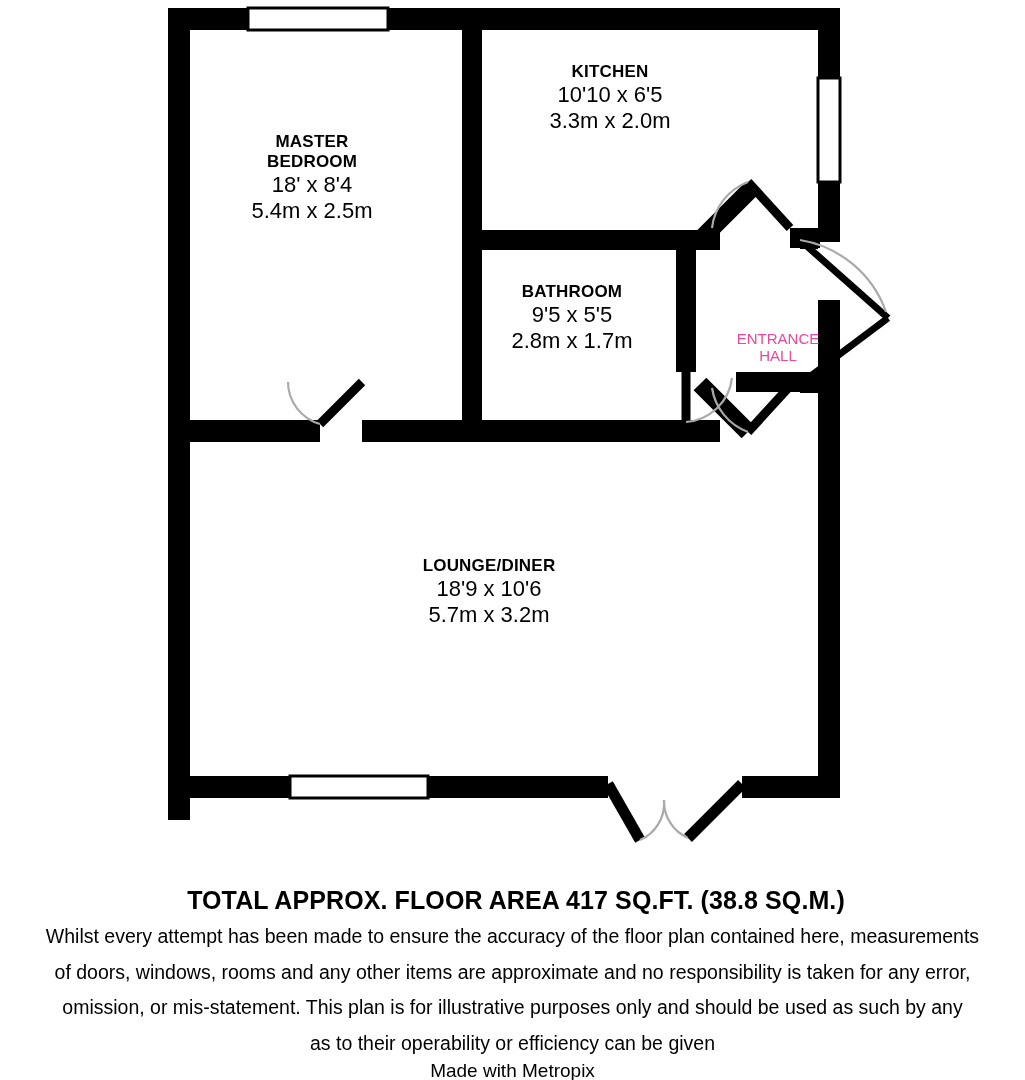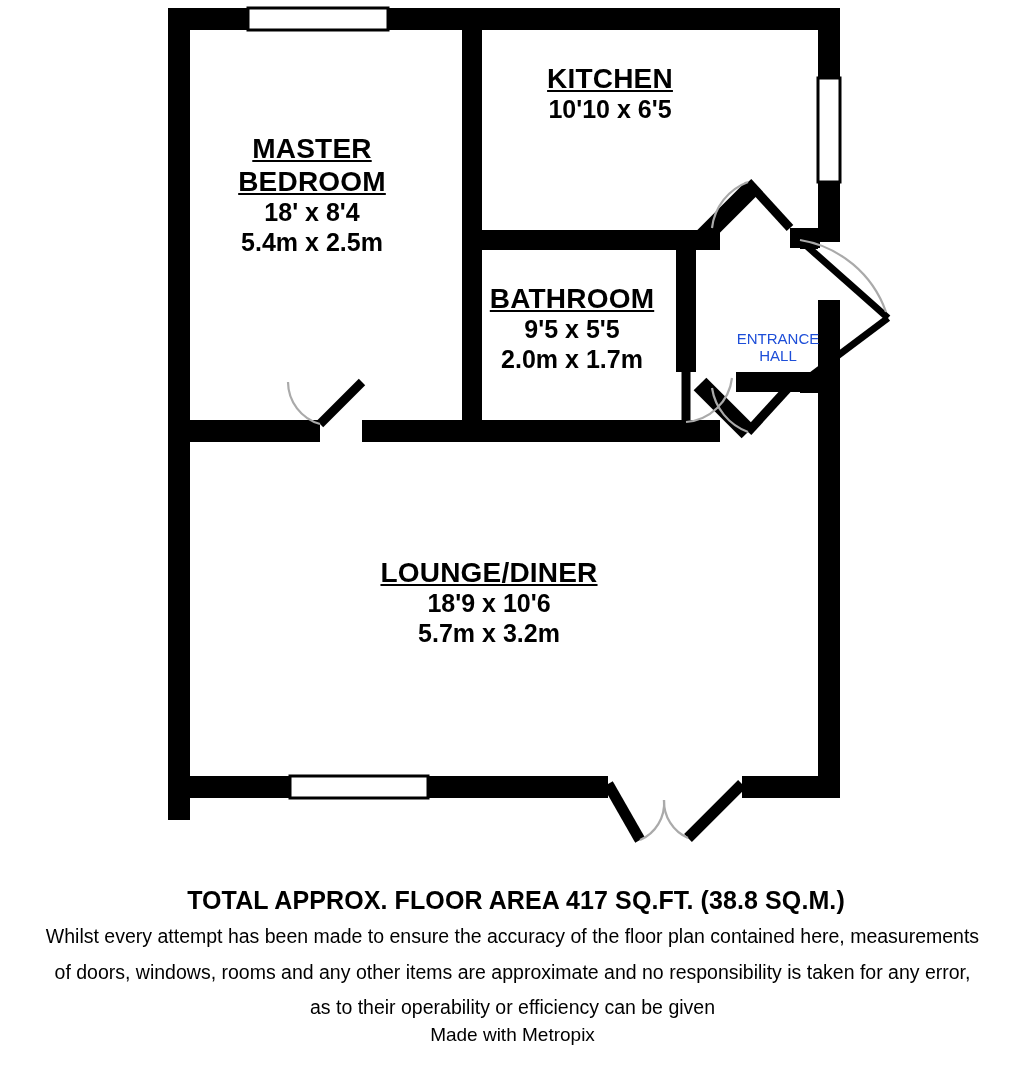--- a/index.html
+++ b/index.html
@@ -26,35 +26,34 @@
 
   .room-label {
     position: absolute;
     text-align: center;
     line-height: 1.18;
     color: #000;
     white-space: nowrap;
   }
   .room-label .name {
     font-weight: bold;
-    font-size: 28px;
+    font-size: 17px;
     letter-spacing: 0.2px;
-    text-decoration: underline;
   }
   .room-label .dim {
-    font-weight: bold;
-    font-size: 25px;
+    font-weight: normal;
+    font-size: 22px;
   }
 
   .small-label {
     position: absolute;
     text-align: center;
     line-height: 1.15;
     font-size: 15px;
-    color: #1d4ed8;
+    color: #ec4899;
     white-space: nowrap;
   }
 
   #master-label { left: 152px; top: 132px; width: 320px; text-align: center; }
   #kitchen-label { left: 450px; top: 62px; width: 320px; }
   #bathroom-label { left: 412px; top: 282px; width: 320px; }
   #lounge-label { left: 329px; top: 556px; width: 320px; }
   #hall-label { left: 678px; top: 330px; width: 200px; }
 
   #footer {
@@ -178,38 +177,40 @@
 <div class="room-label" id="master-label">
   <div class="name">MASTER</div>
   <div class="name">BEDROOM</div>
   <div class="dim">18' x 8'4</div>
   <div class="dim">5.4m x 2.5m</div>
 </div>
 
 <div class="room-label" id="kitchen-label">
   <div class="name">KITCHEN</div>
   <div class="dim">10'10 x 6'5</div>
+  <div class="dim">3.3m x 2.0m</div>
 </div>
 
 <div class="room-label" id="bathroom-label">
   <div class="name">BATHROOM</div>
   <div class="dim">9'5 x 5'5</div>
-  <div class="dim">2.0m x 1.7m</div>
+  <div class="dim">2.8m x 1.7m</div>
 </div>
 
 <div class="room-label" id="lounge-label">
   <div class="name">LOUNGE/DINER</div>
   <div class="dim">18'9 x 10'6</div>
   <div class="dim">5.7m x 3.2m</div>
 </div>
 
 <div class="small-label" id="hall-label">
   <div>ENTRANCE</div>
   <div>HALL</div>
 </div>
 
 <div id="footer">
   <div id="total-area">TOTAL APPROX. FLOOR AREA 417 SQ.FT. (38.8 SQ.M.)</div>
   <div class="disclaimer-line">Whilst every attempt has been made to ensure the accuracy of the floor plan contained here, measurements</div>
   <div class="disclaimer-line">of doors, windows, rooms and any other items are approximate and no responsibility is taken for any error,</div>
+  <div class="disclaimer-line">omission, or mis-statement. This plan is for illustrative purposes only and should be used as such by any</div>
   <div class="disclaimer-line">as to their operability or efficiency can be given</div>
   <div id="credit">Made with Metropix</div>
 </div>
 
 </body></html>

